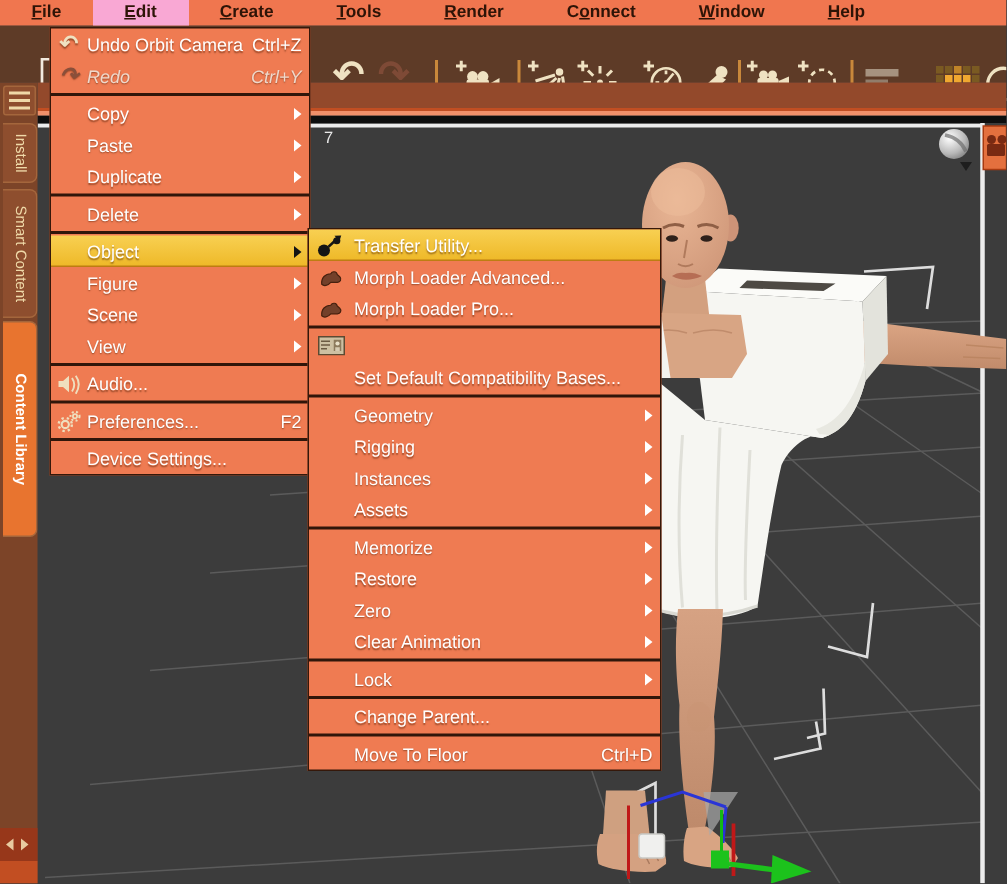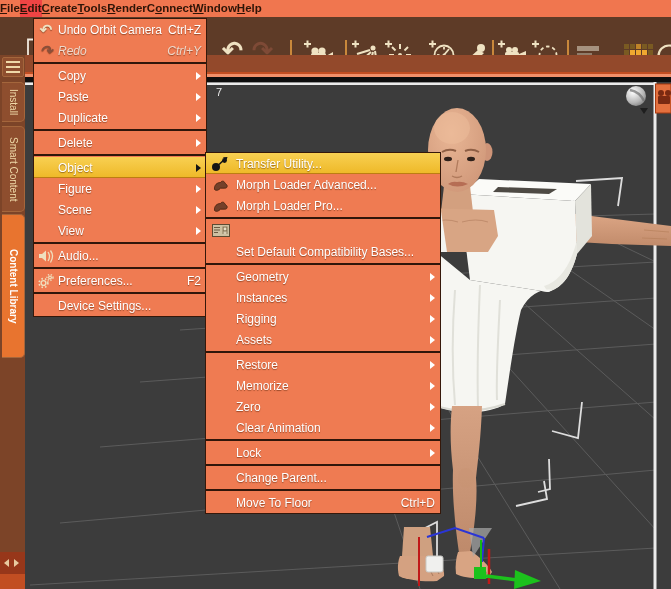--- a/index.html
+++ b/index.html
@@ -1,22 +1,22 @@
 <!DOCTYPE html>
 <html><head>
 <meta charset="utf-8">
 <style>
   html,body{margin:0;padding:0}
   body{width:671px;height:589px;position:relative;overflow:hidden;background:#3C3C3C;
        font-family:"Liberation Sans",sans-serif}
   
   .menubar{position:absolute;left:0;top:0;width:671px;height:17px;background:#F0764F;
            display:flex;align-items:stretch;z-index:20;font-size:11.5px;font-weight:bold;color:#2E1407}
-  .mb{padding:0 0;line-height:17px;white-space:nowrap}
-  .mb.active{background:#ef4444}
+  .mb{padding:0 21px;line-height:17px;white-space:nowrap}
+  .mb.active{background:#f9a8d4}
   
   .toolbar{position:absolute;left:0;top:17px;width:671px;height:38px;background:#5E3B27;z-index:2}
   .ti{position:absolute}
   .tsep{position:absolute;width:2px;height:26px;background:#C9883B;top:23px}
   .glyph{position:absolute;font-size:25px;font-weight:bold;line-height:28px}
   .g-undo{color:#EFE2C2}
   .g-redo{color:#7E4A36}
   
   .strip1{position:absolute;left:25px;top:55px;width:646px;height:17px;background:#93492B;z-index:2}
   .strip2{position:absolute;left:25px;top:72px;width:646px;height:2px;background:#C24E22;z-index:2}
@@ -474,42 +474,42 @@
       <span class="ml">Set Default Compatibility Bases...</span>
   </div>
   <div class="msep"></div>
   <div class="mrow">
     <span class="mi"></span>
       <span class="ml">Geometry</span>
     <span class="arr"></span>
   </div>
   <div class="mrow">
     <span class="mi"></span>
+      <span class="ml">Rigging</span>
+    <span class="arr"></span>
+  </div>
+  <div class="mrow">
+    <span class="mi"></span>
       <span class="ml">Instances</span>
     <span class="arr"></span>
   </div>
   <div class="mrow">
     <span class="mi"></span>
-      <span class="ml">Rigging</span>
-    <span class="arr"></span>
-  </div>
-  <div class="mrow">
-    <span class="mi"></span>
       <span class="ml">Assets</span>
     <span class="arr"></span>
   </div>
   <div class="msep"></div>
   <div class="mrow">
     <span class="mi"></span>
+      <span class="ml">Memorize</span>
+    <span class="arr"></span>
+  </div>
+  <div class="mrow">
+    <span class="mi"></span>
       <span class="ml">Restore</span>
-    <span class="arr"></span>
-  </div>
-  <div class="mrow">
-    <span class="mi"></span>
-      <span class="ml">Memorize</span>
     <span class="arr"></span>
   </div>
   <div class="mrow">
     <span class="mi"></span>
       <span class="ml">Zero</span>
     <span class="arr"></span>
   </div>
   <div class="mrow">
     <span class="mi"></span>
       <span class="ml">Clear Animation</span>

